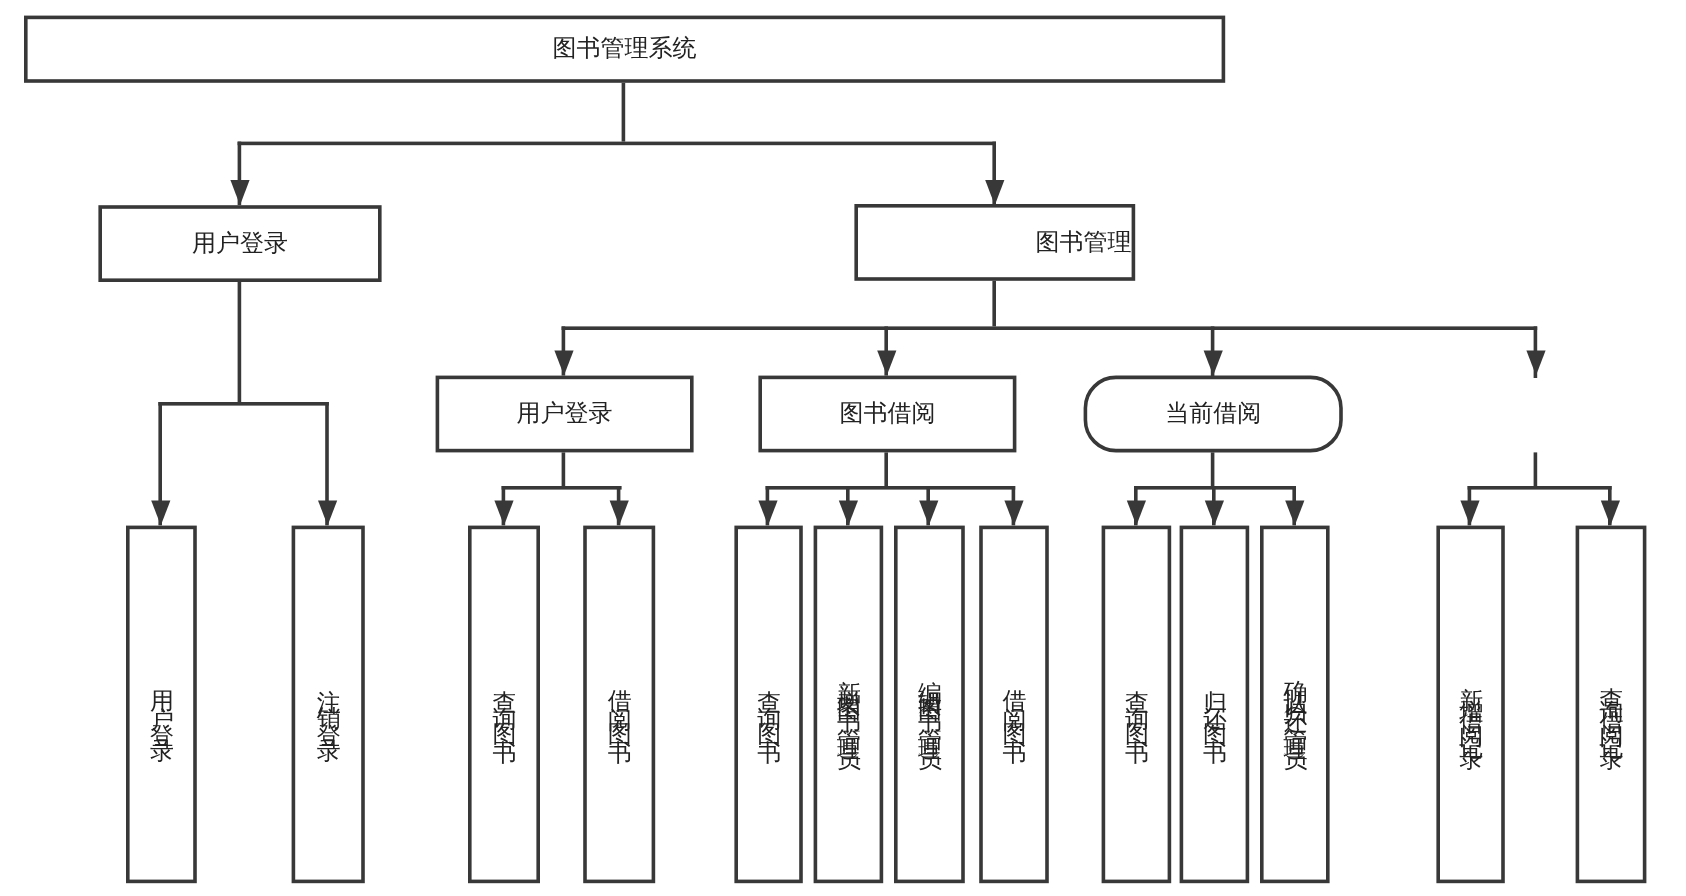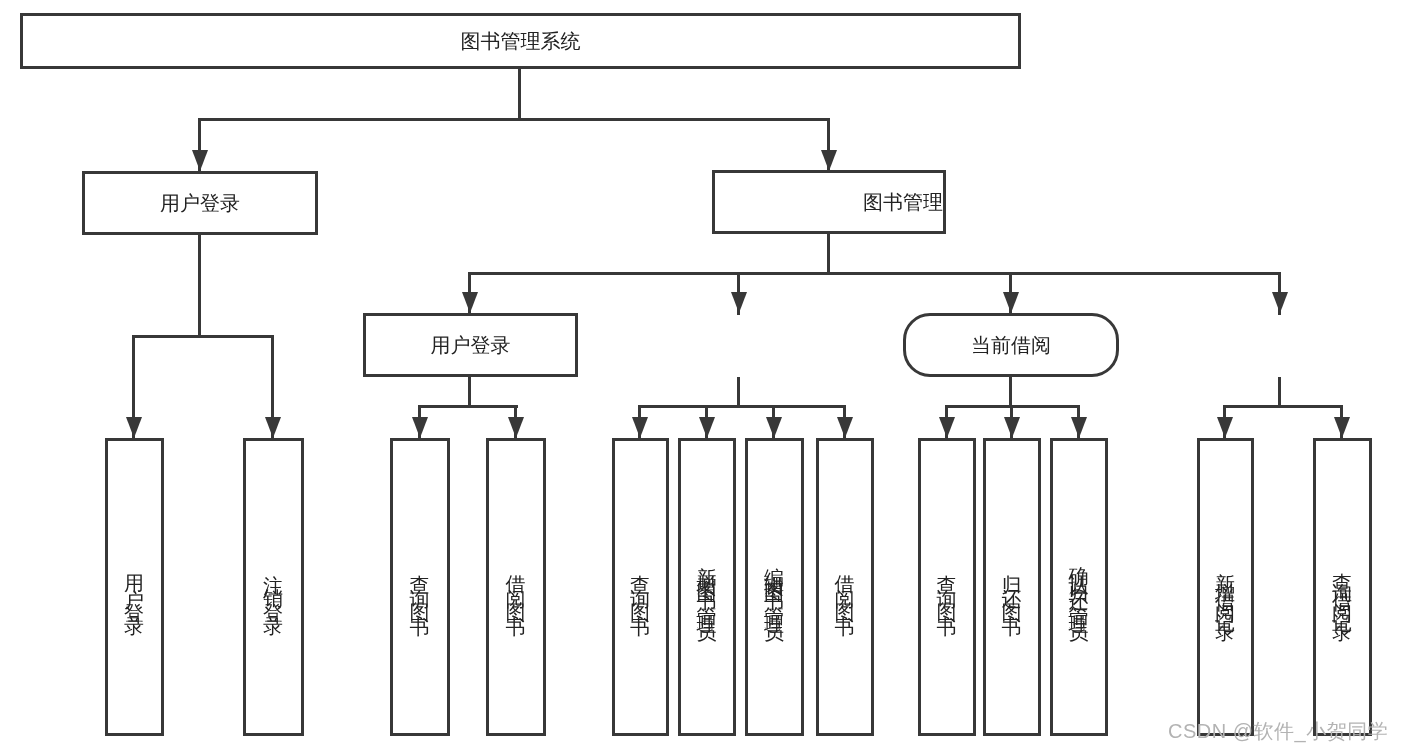--- a/index.html
+++ b/index.html
@@ -67,20 +67,23 @@
   <div class="arrow" style="left:462px; top:292px;"></div>
   <div class="vline" style="left:737px; top:272px; height:43px;"></div>
   <div class="arrow" style="left:731px; top:292px;"></div>
   <div class="vline" style="left:1009px; top:272px; height:43px;"></div>
   <div class="arrow" style="left:1003px; top:292px;"></div>
   <div class="vline" style="left:1278px; top:272px; height:43px;"></div>
   <div class="arrow" style="left:1272px; top:292px;"></div>
 
   <div class="node" style="left:363px; top:313px; width:215px; height:64px;">
     <span>用户登录</span>
+  </div>
+  <div class="node" style="left:632px; top:313px; width:215px; height:64px;">
+    <span>图书借阅</span>
   </div>
   <div class="node" style="left:903px; top:313px; width:216px; height:64px;border-radius:27px;">
     <span>当前借阅</span>
   </div>
 
   <div class="vline" style="left:468px; top:377px; height:28px;"></div>
   <div class="hline" style="left:418px; top:405px; width:100px;"></div>
   <div class="vline" style="left:418px; top:405px; height:33px;"></div>
   <div class="arrow" style="left:412px; top:417px;"></div>
   <div class="vline" style="left:514px; top:405px; height:33px;"></div>
@@ -150,15 +153,14 @@
     <span class="vtext pitch-9">确认归还（管理员）</span>
   </div>
 
   <div class="leaf" style="left:1197px; width:57px;">
     <span class="vtext pitch-6">新增借阅记录</span>
   </div>
   <div class="leaf" style="left:1313px; width:59px;">
     <span class="vtext pitch-6">查询借阅记录</span>
   </div>
 
-  <div class="watermark">CSDN @软件_小贺同学</div>
 
 </div>
 
 </body></html>

